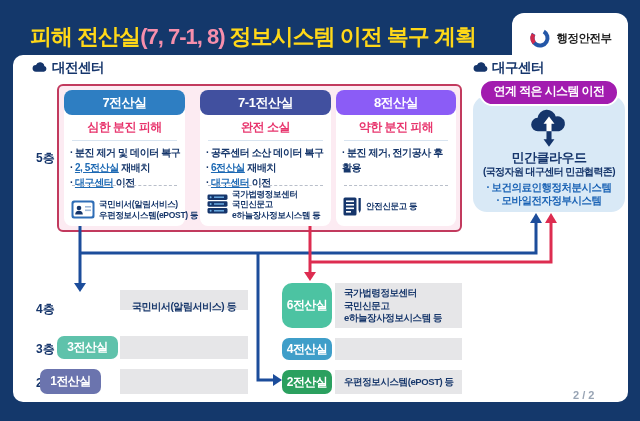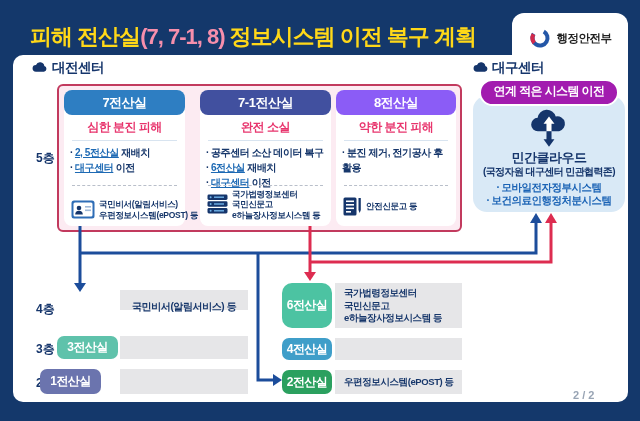--- a/index.html
+++ b/index.html
@@ -108,20 +108,21 @@
   </svg>
   <div id="lbl-daegu" class="sec-label">대구센터</div>
 
   <div class="pinkbox"></div>
 
   <div class="card card1">
     <div class="card-h h1">7전산실</div>
     <div class="damage">심한 분진 피해</div>
     <div class="hrline"></div>
     <ul class="bl">
+      <li><span class="dot">·</span><span>분진 제거 및 데이터 복구</span></li>
       <li><span class="dot">·</span><span class="lk">2, 5전산실</span><span> 재배치</span></li>
       <li><span class="dot">·</span><span class="lk">대구센터</span><span> 이전</span></li>
     </ul>
     <div class="dashline"></div>
     <div class="foot">
       <svg width="24" height="19" viewBox="0 0 24 19">
         <rect x="0.5" y="0.5" width="23" height="18" rx="2.5" fill="#2e6db6"></rect>
         <rect x="2.5" y="2.5" width="19" height="14" rx="1.5" fill="#fff"></rect>
         <circle cx="8" cy="8" r="2.3" fill="#15356b"></circle>
         <path d="M4.2,14.5 a3.8,3.8 0 0 1 7.6,0 Z" fill="#15356b"></path>
@@ -191,22 +192,22 @@
   <div class="dg-panel"></div>
   <div class="dg-banner">연계 적은 시스템 이전</div>
   <svg class="dg-cloud" width="40" height="42" viewBox="0 0 46 50">
     <path d="M10,30 a8,8 0 0 1 -0.5,-16 A11,11 0 0 1 31,12.5 A8.5,8.5 0 0 1 35,30 Z" fill="#15356b"></path>
     <polygon points="23,12.5 29.5,21 26,21 26,30 20,30 20,21 16.5,21" fill="#fff"></polygon>
     <polygon points="20,30 26,30 26,39.5 29.5,39.5 23,48.5 16.5,39.5 20,39.5" fill="#15356b"></polygon>
   </svg>
   <div class="dg-title">민간클라우드</div>
   <div class="dg-sub">(국정자원 대구센터 민관협력존)</div>
   <div class="dg-sys">
+    <div><span class="dot">·</span><span>보건의료인행정처분시스템</span></div>
     <div><span class="dot">·</span><span>모바일전자정부시스템</span></div>
-    <div><span class="dot">·</span><span>보건의료인행정처분시스템</span></div>
   </div>
 
   <svg class="arrows" width="640" height="421" viewBox="0 0 640 421">
 
     <path d="M80,226 L80,284" stroke="#1c4d9b" stroke-width="3" fill="none"></path>
     <polygon points="74,283 86,283 80,292" fill="#1c4d9b"></polygon>
     <path d="M80,253 L536,253 L536,222" stroke="#1c4d9b" stroke-width="3" fill="none"></path>
     <polygon points="530,223 542,223 536,213" fill="#1c4d9b"></polygon>
     <path d="M258,253 L258,380 L274,380" stroke="#1c4d9b" stroke-width="3" fill="none"></path>
     <polygon points="273,374 273,386 282,380" fill="#1c4d9b"></polygon>

